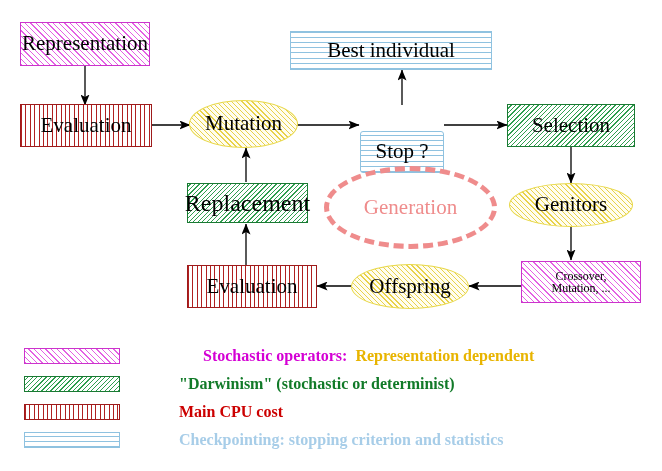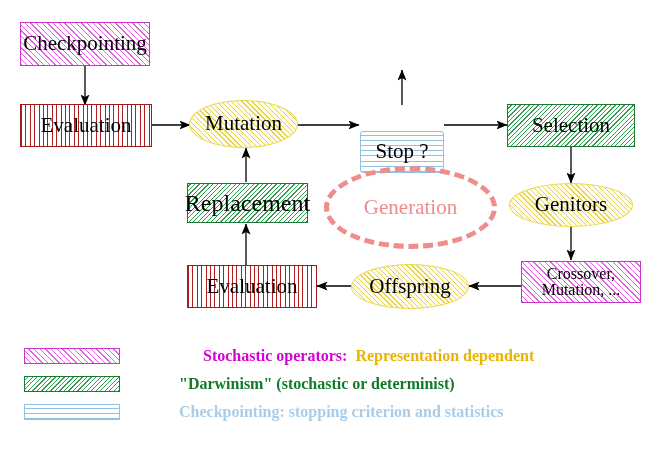--- a/index.html
+++ b/index.html
@@ -128,21 +128,21 @@
   }
   .c-magenta { color: #d400d4; margin-left: 24px; }
   .c-gold    { color: #e8b400; }
   .c-green   { color: #117a28; }
   .c-red     { color: #cc0000; }
   .c-lblue   { color: #a7cde8; }
 
   
   .fs-big   { font-size: 21px; }
   .fs-mid   { font-size: 24px; }
-  .fs-small { font-size: 16px; }
+  .fs-small { font-size: 12px; }
 </style>
 </head>
 <body>
 
 <div id="canvas">
 
   <svg class="layer" viewBox="0 0 662 471">
     <defs>
       <marker id="ah" markerWidth="11" markerHeight="9" refX="10.5" refY="4.5" orient="auto" markerUnits="userSpaceOnUse">
         <path d="M0,0 L11,4.5 L0,9 L2.4,4.5 Z" fill="#000000"></path>
@@ -168,35 +168,38 @@
 
       <line x1="352" y1="286" x2="317" y2="286"></line>
 
       <line x1="246" y1="266" x2="246" y2="224"></line>
 
       <line x1="246" y1="182" x2="246" y2="148"></line>
     </g>
   </svg>
 
   <div class="node rect h-magenta fs-big" style="left:20px; top:22px; width:130px; height:44px;">
-    <span class="lbl">Checkpointing</span>
+    <span class="lbl">Representation</span>
   </div>
 
   <div class="node rect h-red fs-big" style="left:20px; top:104px; width:132px; height:43px;">
     <span class="lbl">Evaluation</span>
   </div>
 
   <div class="node ellipse h-yellow fs-big" style="left:189px; top:100px; width:109px; height:48px;">
     <span class="lbl">Mutation</span>
   </div>
 
   <div class="node rrect h-blue fs-big" style="left:360px; top:104px; width:84px; height:42px;">
     <span class="lbl">Stop ?</span>
   </div>
 
+  <div class="node rect h-blue fs-big" style="left:290px; top:31px; width:202px; height:39px;">
+    <span class="lbl">Best individual</span>
+  </div>
 
   <div class="node rect h-green fs-big" style="left:507px; top:104px; width:128px; height:43px;align-items:center;">
     <span class="lbl">Selection</span>
   </div>
 
   <div class="node ellipse h-yellow fs-big" style="left:509px; top:183px; width:124px; height:44px;">
     <span class="lbl">Genitors</span>
   </div>
 
   <div class="node rect h-magenta fs-small" style="left:521px; top:261px; width:120px; height:42px;">
@@ -229,20 +232,26 @@
       </div>
     </div>
 
     <div class="leg-row">
       <div class="leg-swatch h-green"></div>
       <div class="leg-text">
         <span class="c-green">"Darwinism" (stochastic or determinist)</span>
       </div>
     </div>
 
+    <div class="leg-row">
+      <div class="leg-swatch h-red"></div>
+      <div class="leg-text">
+        <span class="c-red">Main CPU cost</span>
+      </div>
+    </div>
 
     <div class="leg-row">
       <div class="leg-swatch h-blue"></div>
       <div class="leg-text">
         <span class="c-lblue">Checkpointing: stopping criterion and statistics</span>
       </div>
     </div>
 
   </div>
 

